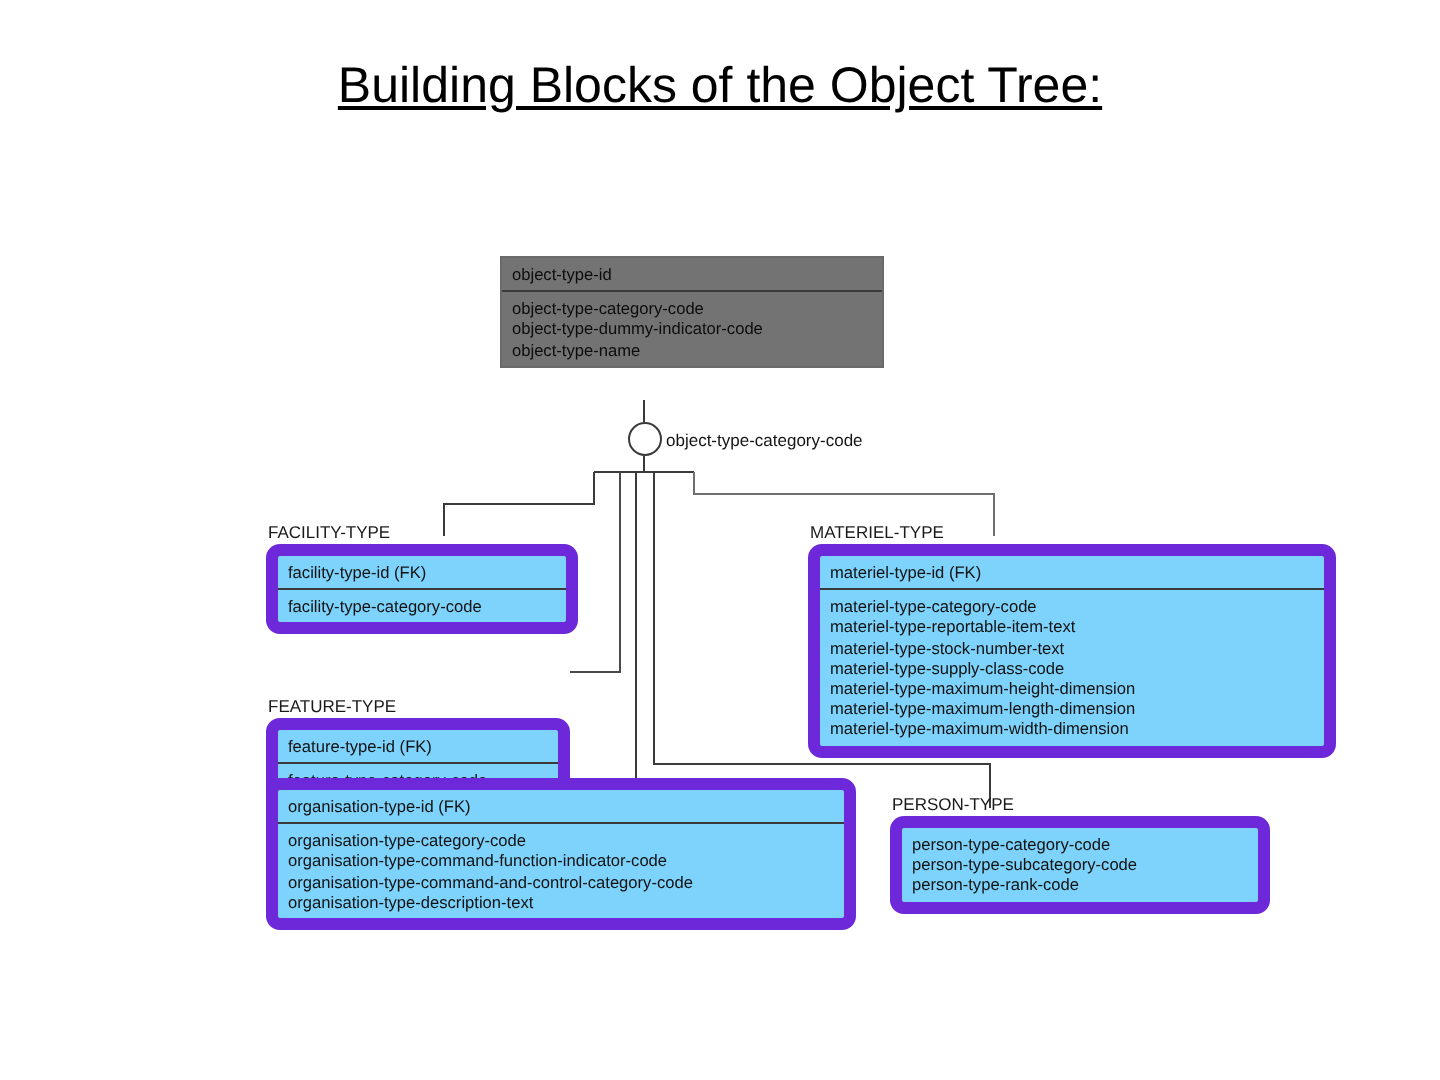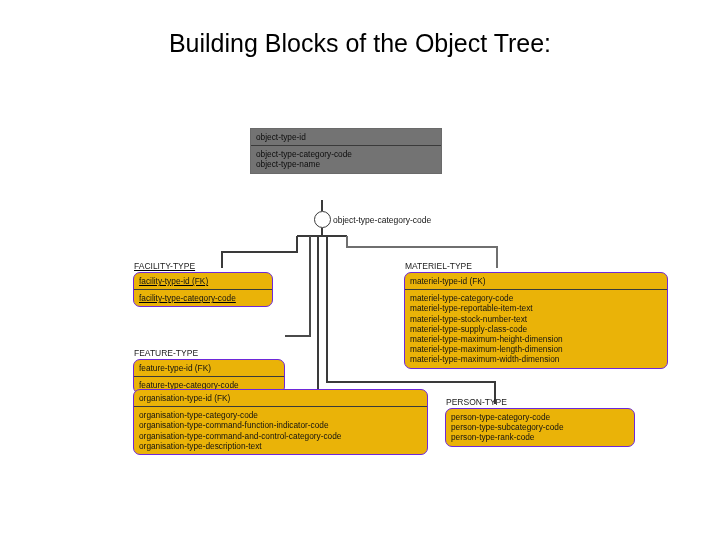--- a/index.html
+++ b/index.html
@@ -16,20 +16,21 @@
     color: #000000;
   }
 
   
   #title-block {
     position: absolute;
     left: 0;
     top: 28px;
     width: 720px;
     text-align: center;
+    text-decoration: underline;
   }
   #title-line-1, #title-line-2 {
     font-size: 25px;
     line-height: 31px;
     font-weight: normal;
     letter-spacing: 0px;
     color: #000;
     white-space: nowrap;
   }
 
@@ -56,22 +57,22 @@
   }
   .entity-name {
     font-size: 8.5px;
     line-height: 10px;
     color: #1a1a1a;
     white-space: nowrap;
     margin-bottom: 1px;
     padding-left: 1px;
   }
   .entity-box {
-    border: 1px solid #6d28d9;
-    background: #eab308;
+    border: 6px solid #6d28d9;
+    background: #7dd3fc;
     box-sizing: border-box;
   }
   .entity-box.rounded {
     border-radius: 7px;
   }
   .entity-box.filled {
     background: #737373;
     border: 1px solid #6a6a6a;
   }
   .pk-section {
@@ -146,26 +147,27 @@
   <div id="rel-node"></div>
   <div id="rel-label">object-type-category-code</div>
 
   <div class="entity" style="left:250px; top:128px; width:192px;">
     <div class="entity-box filled">
       <div class="pk-section">
         <div class="attr">object-type-id</div>
       </div>
       <div class="attr-section">
         <div class="attr">object-type-category-code</div>
+        <div class="attr">object-type-dummy-indicator-code</div>
         <div class="attr">object-type-name</div>
       </div>
     </div>
   </div>
 
-  <div class="entity" style="left:133px; top:261px; width:140px;text-decoration:underline;">
+  <div class="entity" style="left:133px; top:261px; width:156px;">
     <div class="entity-name">FACILITY-TYPE</div>
     <div class="entity-box rounded">
       <div class="pk-section">
         <div class="attr">facility-type-id (FK)</div>
       </div>
       <div class="attr-section">
         <div class="attr">facility-type-category-code</div>
       </div>
     </div>
   </div>

